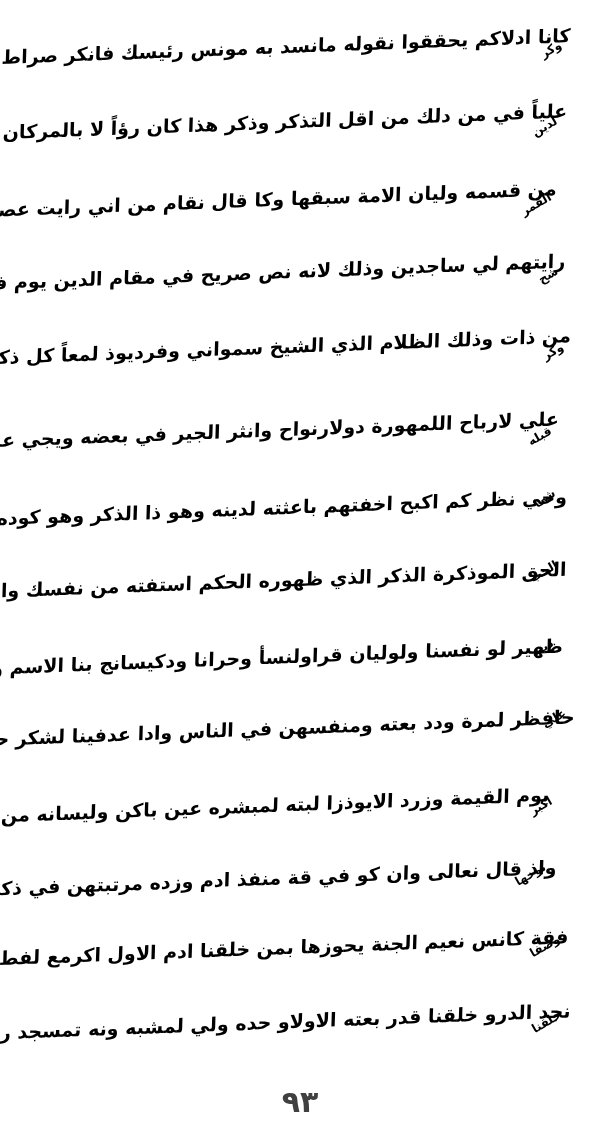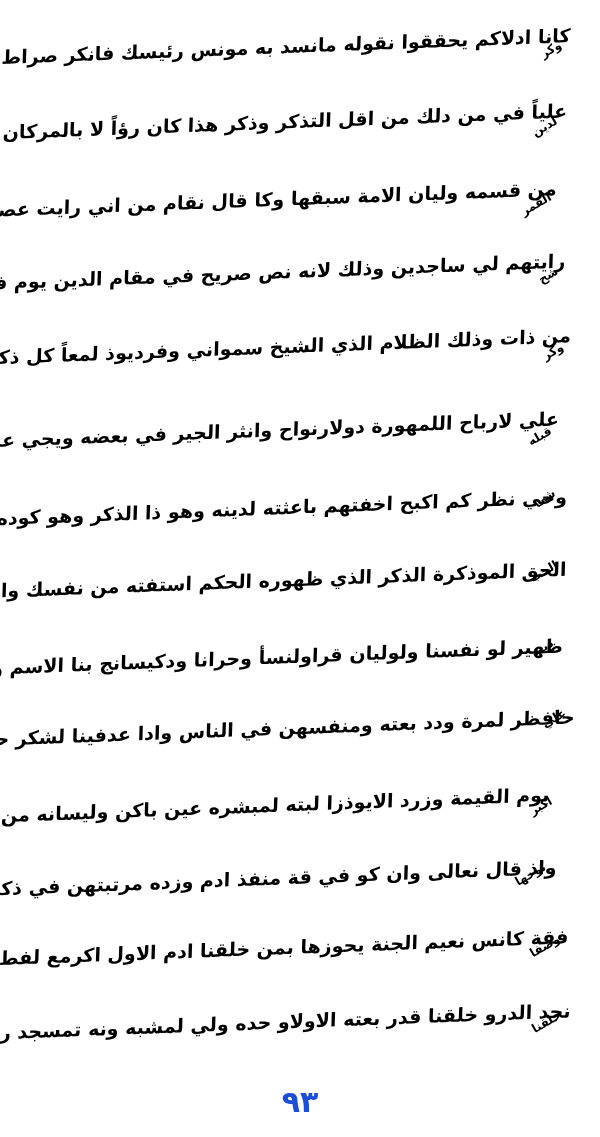--- a/index.html
+++ b/index.html
@@ -64,21 +64,21 @@
   }
   .page-number {
     position: absolute;
     left: 0;
     right: 0;
     bottom: 18px;
     text-align: center;
     font-family: "DejaVu Sans", sans-serif;
     font-size: 30px;
     font-weight: 700;
-    color: #1d4ed8;
+    color: #404040;
     direction: rtl;
   }
   .page-number .num {
     display: inline-block;
     letter-spacing: 1px;
   }
 </style>
 </head>
 <body>
 

